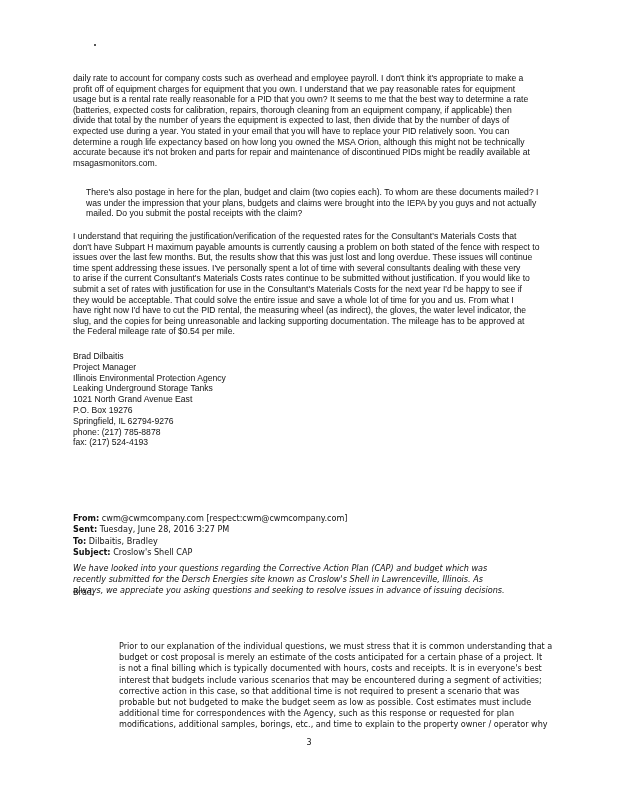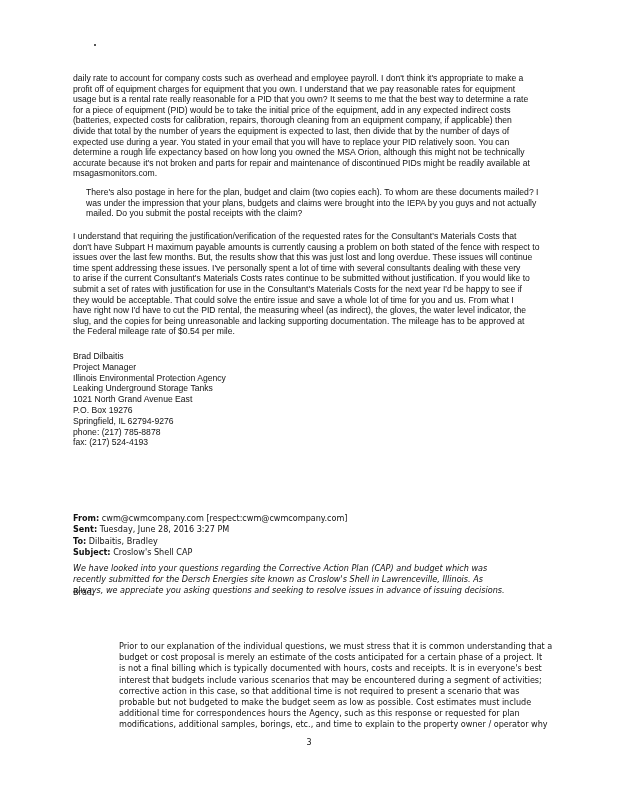--- a/index.html
+++ b/index.html
@@ -66,21 +66,20 @@
 </head>
 <body>
 
 <div class="page">
   <div class="dot"></div>
 
   <div class="block arial" style="top:73px;">
     <span class="line">daily rate to account for company costs such as overhead and employee payroll.  I don't think it's appropriate to make a</span>
     <span class="line">profit off of equipment charges for equipment that you own.  I understand that we pay reasonable rates for equipment</span>
     <span class="line">usage but is a rental rate really reasonable for a PID that you own?  It seems to me that the best way to determine a rate</span>
-    <span class="line">for a piece of equipment (PID) would be to take the initial price of the equipment, add in any expected indirect costs</span>
     <span class="line">(batteries, expected costs for calibration, repairs, thorough cleaning from an equipment company, if applicable) then</span>
     <span class="line">divide that total by the number of years the equipment is expected to last, then divide that by the number of days of</span>
     <span class="line">expected use during a year.  You stated in your email that you will have to replace your PID relatively soon.  You can</span>
     <span class="line">determine a rough life expectancy based on how long you owned the MSA Orion, although this might not be technically</span>
     <span class="line">accurate because it's not broken and parts for repair and maintenance of discontinued PIDs might be readily available at</span>
     <span class="line">msagasmonitors.com.</span>
   </div>
 
   <div class="block arial" style="top:187px;margin-left:13px;">
     <span class="line">There's also postage in here for the plan, budget and claim (two copies each).  To whom are these documents mailed?  I</span>
@@ -138,18 +137,18 @@
     <span class="line">always, we appreciate you asking questions and seeking to resolve issues in advance of issuing decisions.</span>
   </div>
 
   <div class="block verdana" style="top:641px;margin-left:46px;">
     <span class="line">Prior to our explanation of the individual questions, we must stress that it is common understanding that a</span>
     <span class="line">budget or cost proposal is merely an estimate of the costs anticipated for a certain phase of a project.  It</span>
     <span class="line">is not a final billing which is typically documented with hours, costs and receipts.  It is in everyone's best</span>
     <span class="line">interest that budgets include various scenarios that may be encountered during a segment of activities;</span>
     <span class="line">corrective action in this case, so that additional time is not required to present a scenario that was</span>
     <span class="line">probable but not budgeted to make the budget seem as low as possible.  Cost estimates must include</span>
-    <span class="line">additional time for correspondences hours the Agency, such as this response or requested for plan</span>
+    <span class="line">additional time for correspondences with the Agency, such as this response or requested for plan</span>
     <span class="line">modifications, additional samples, borings, etc., and time to explain to the property owner / operator why</span>
   </div>
 
   <div class="page-num">3</div>
 </div>
 
 </body></html>

